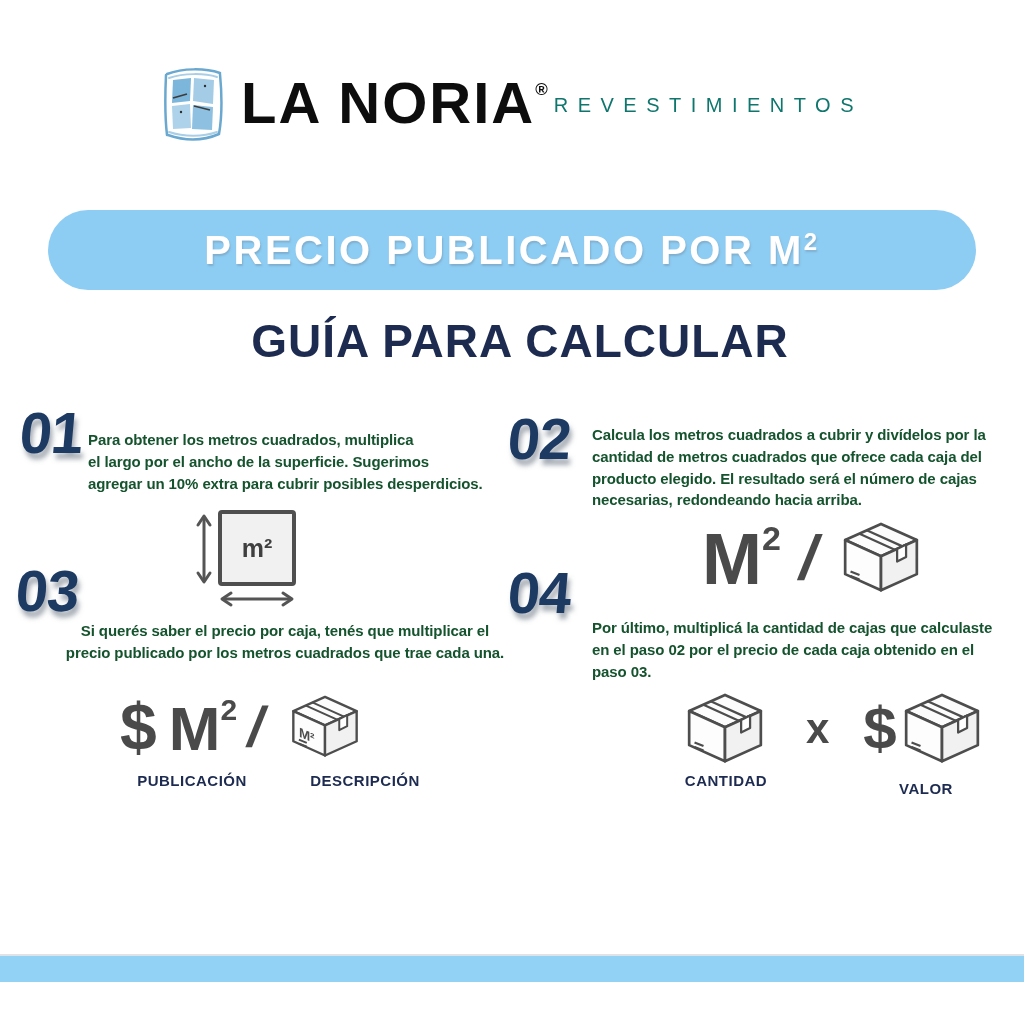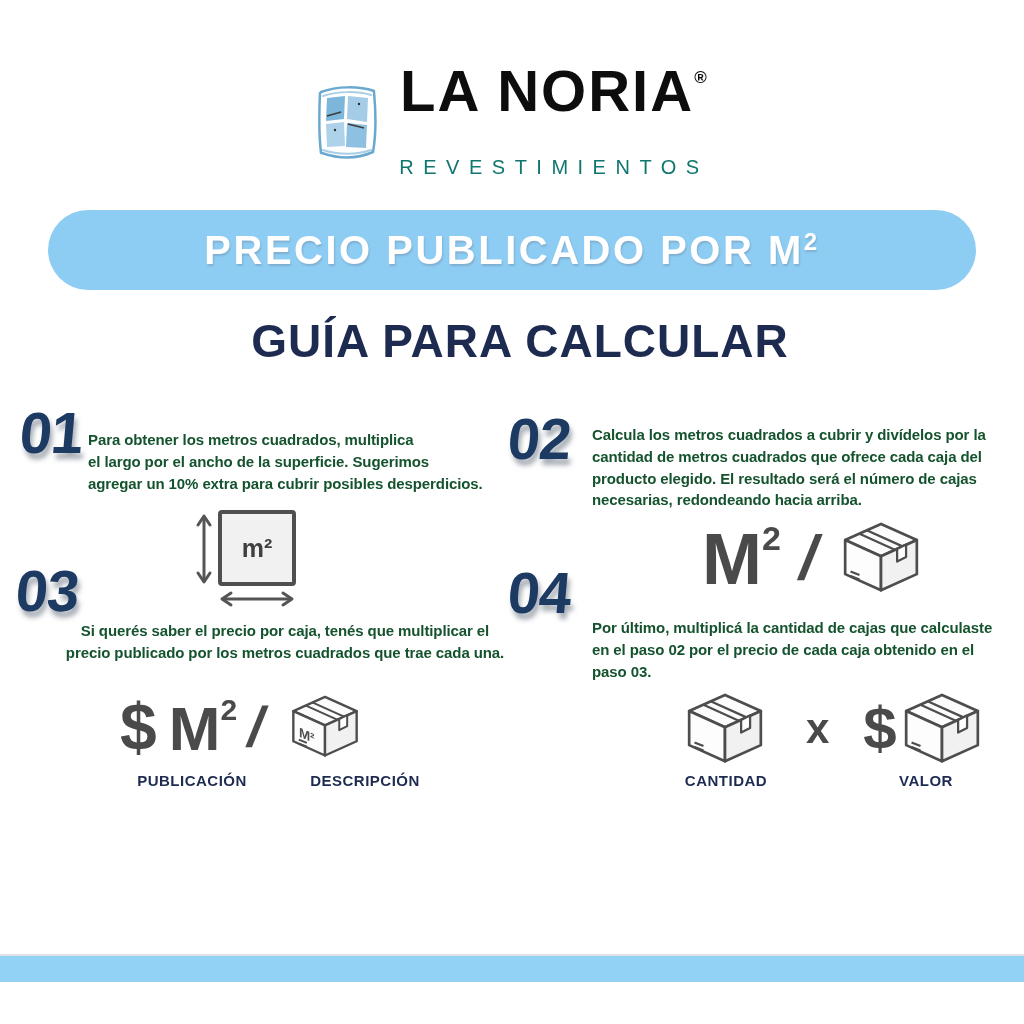--- a/index.html
+++ b/index.html
@@ -7,21 +7,21 @@
   body {
     font-family:"Liberation Sans","DejaVu Sans",sans-serif;
     background:#ffffff; position:relative; overflow:hidden;
   }
   .stage { position:absolute; inset:0; width:1024px; height:1024px; background:#fff; }
 
   
   .logo { position:absolute; top:62px; left:0; width:1024px;
           display:flex; justify-content:center; align-items:center; gap:16px; }
   .logo-icon { width:64px; height:82px; }
-  .logo-textblock { display:flex; flex-direction:column; align-items:flex-end;gap:31px; }
+  .logo-textblock { display:flex; flex-direction:row; align-items:center; }
   .logo-title { font-size:58px; font-weight:bold; color:#0d0d0d; letter-spacing:2px;
                 line-height:1; white-space:nowrap; }
   .logo-reg { font-size:17px; vertical-align:28px; font-weight:bold; color:#0d0d0d; }
   .logo-sub { font-size:20px; color:#0f766e; letter-spacing:9.5px; margin-top:5px;
               margin-left:4px; white-space:nowrap; }
 
   
   .banner { position:absolute; left:48px; top:210px; width:928px; height:80px;
             background:#8ecdf3; border-radius:42px;
             display:flex; align-items:center; justify-content:center; }
@@ -68,21 +68,21 @@
 
   .fig-qty { left:682px; top:690px; height:78px; gap:0; }
   .times { font-size:42px; font-weight:bold; line-height:1; margin:0 34px 0 38px; }
   .dollar-sm { font-size:60px; font-weight:bold; line-height:1; margin-right:2px; }
 
   .fig-label { position:absolute; top:772px; font-size:15px; font-weight:bold;
                color:#1d2b50; letter-spacing:0.5px; text-align:center; }
   #label-pub  { left:112px; width:160px; }
   #label-desc { left:290px; width:150px; }
   #label-cant { left:660px; width:132px; }
-  #label-val  { left:862px; width:128px; }
+  #label-val  { left:862px; width:128px;margin-top:8px; }
 
   
   .bottom-bar { position:absolute; left:0; top:954px; width:1024px; height:28px;
                 background:#92d2f4; border-top:2px solid #dfe3e6; }
 </style>
 </head>
 <body>
 
 <div class="stage">
 

